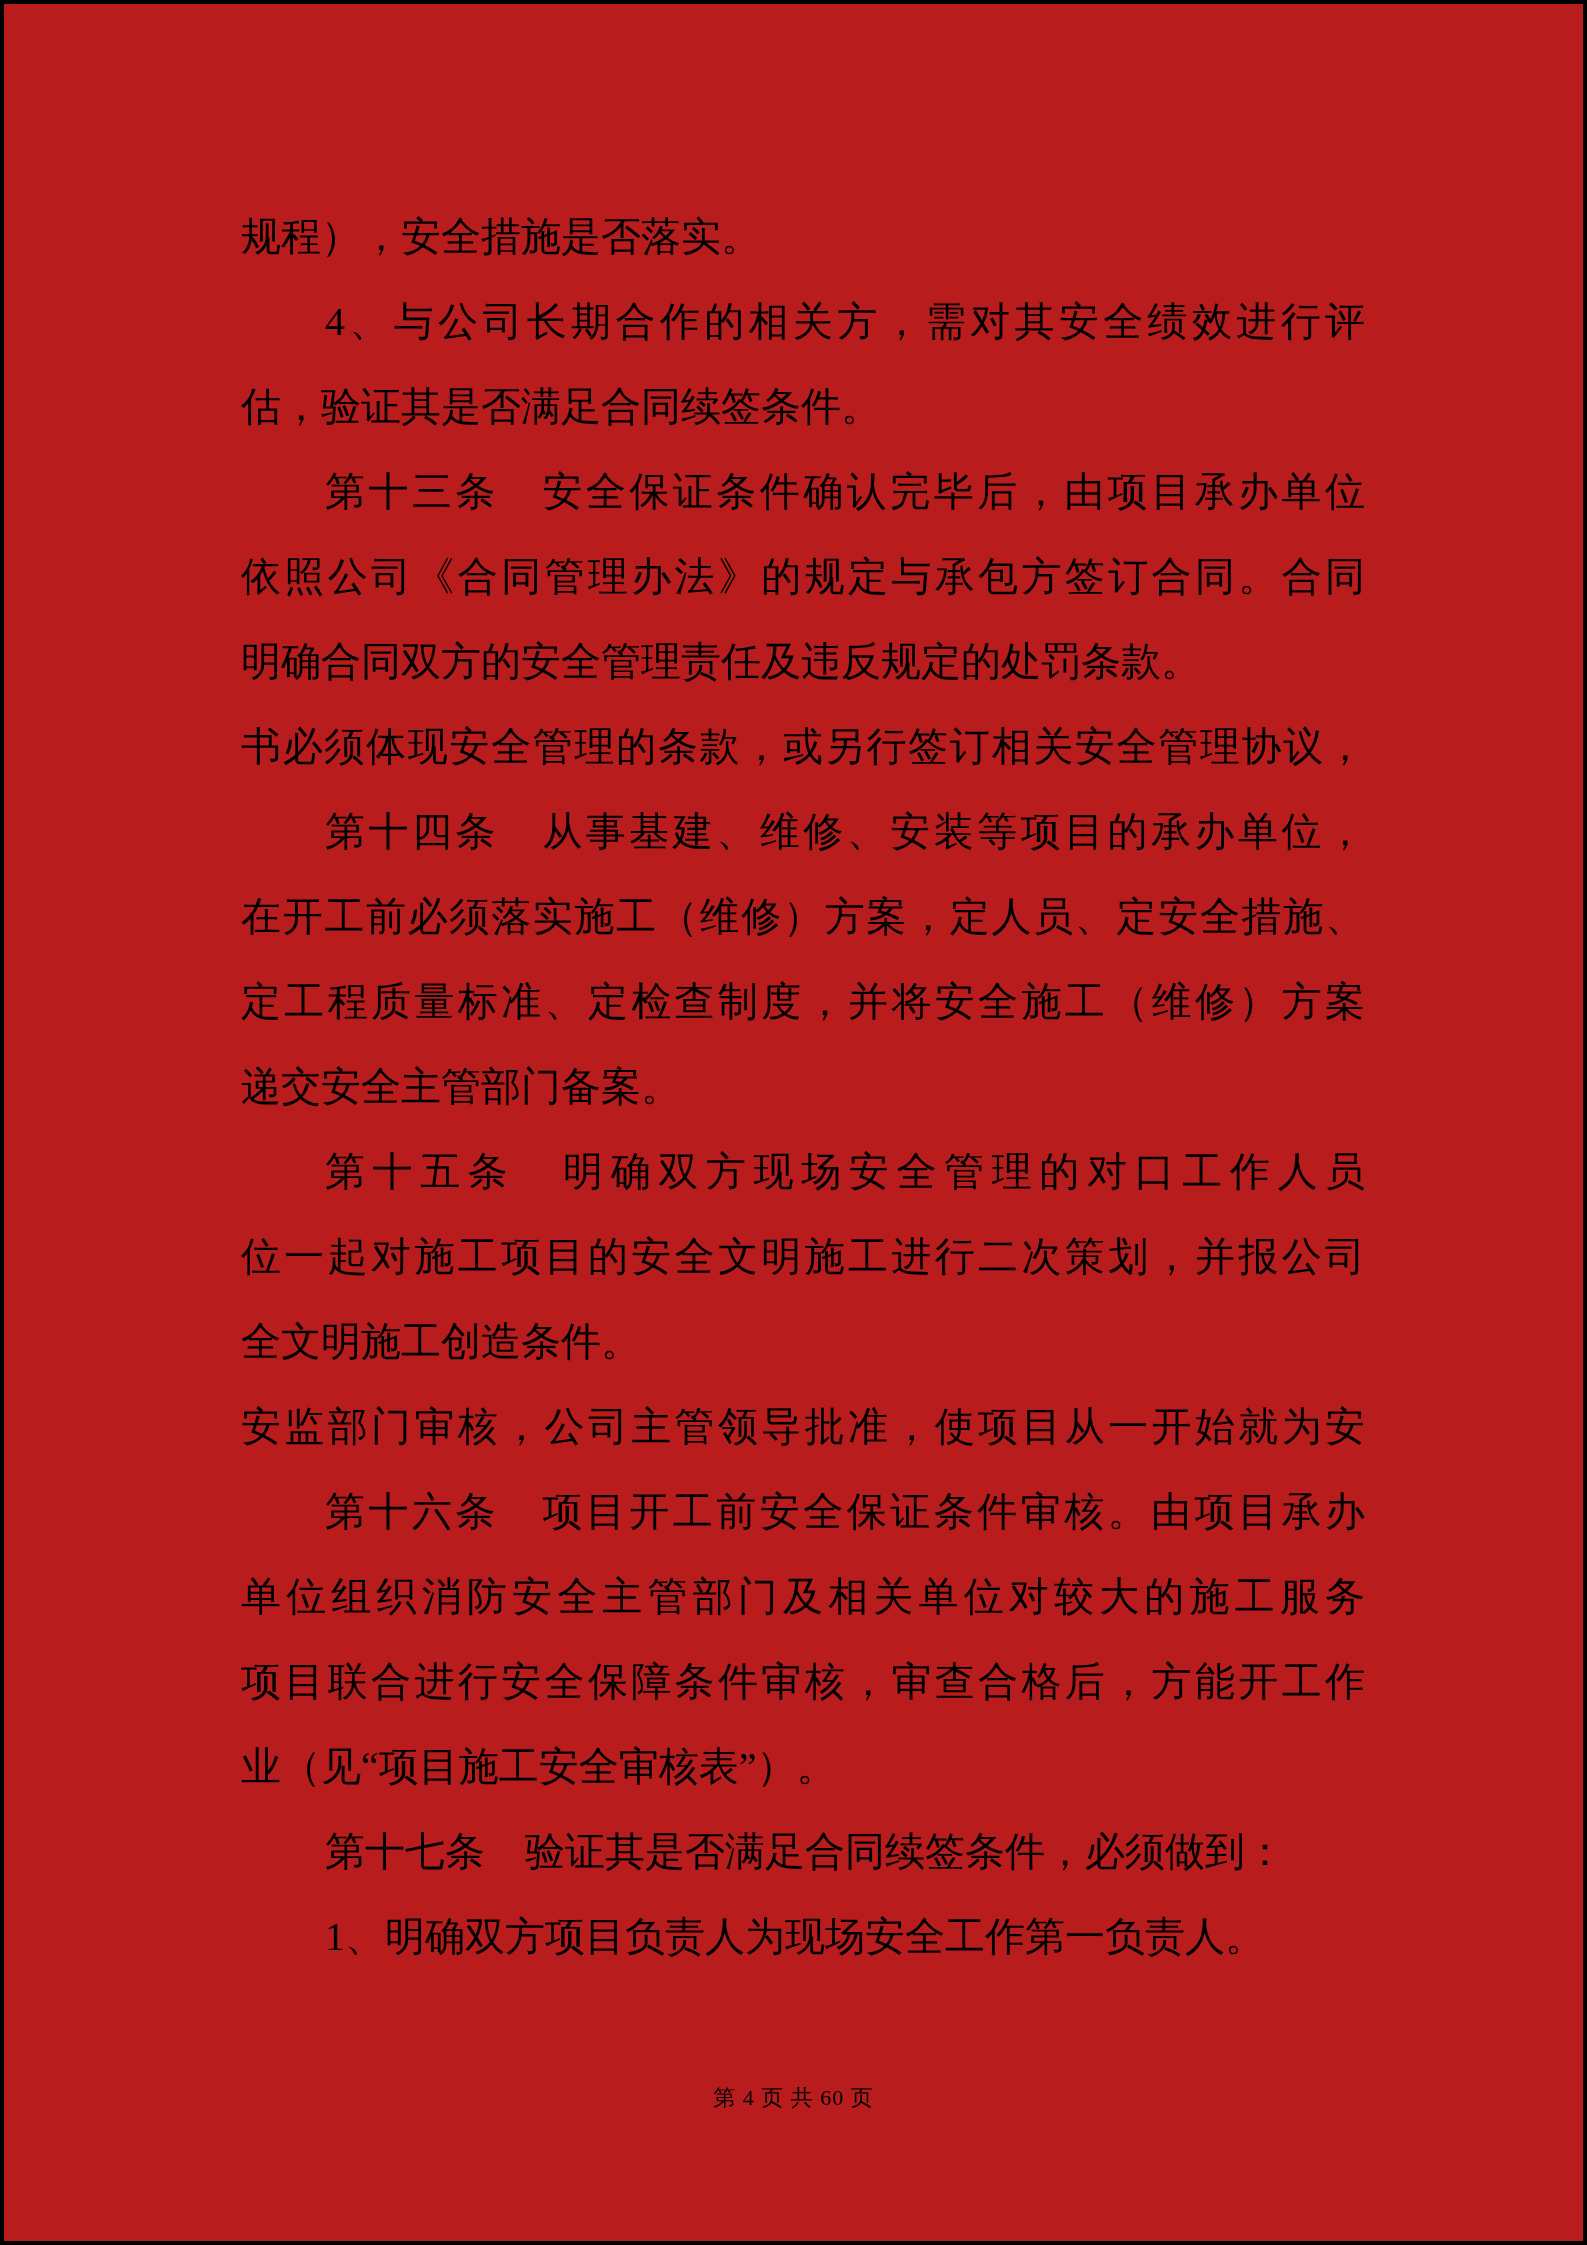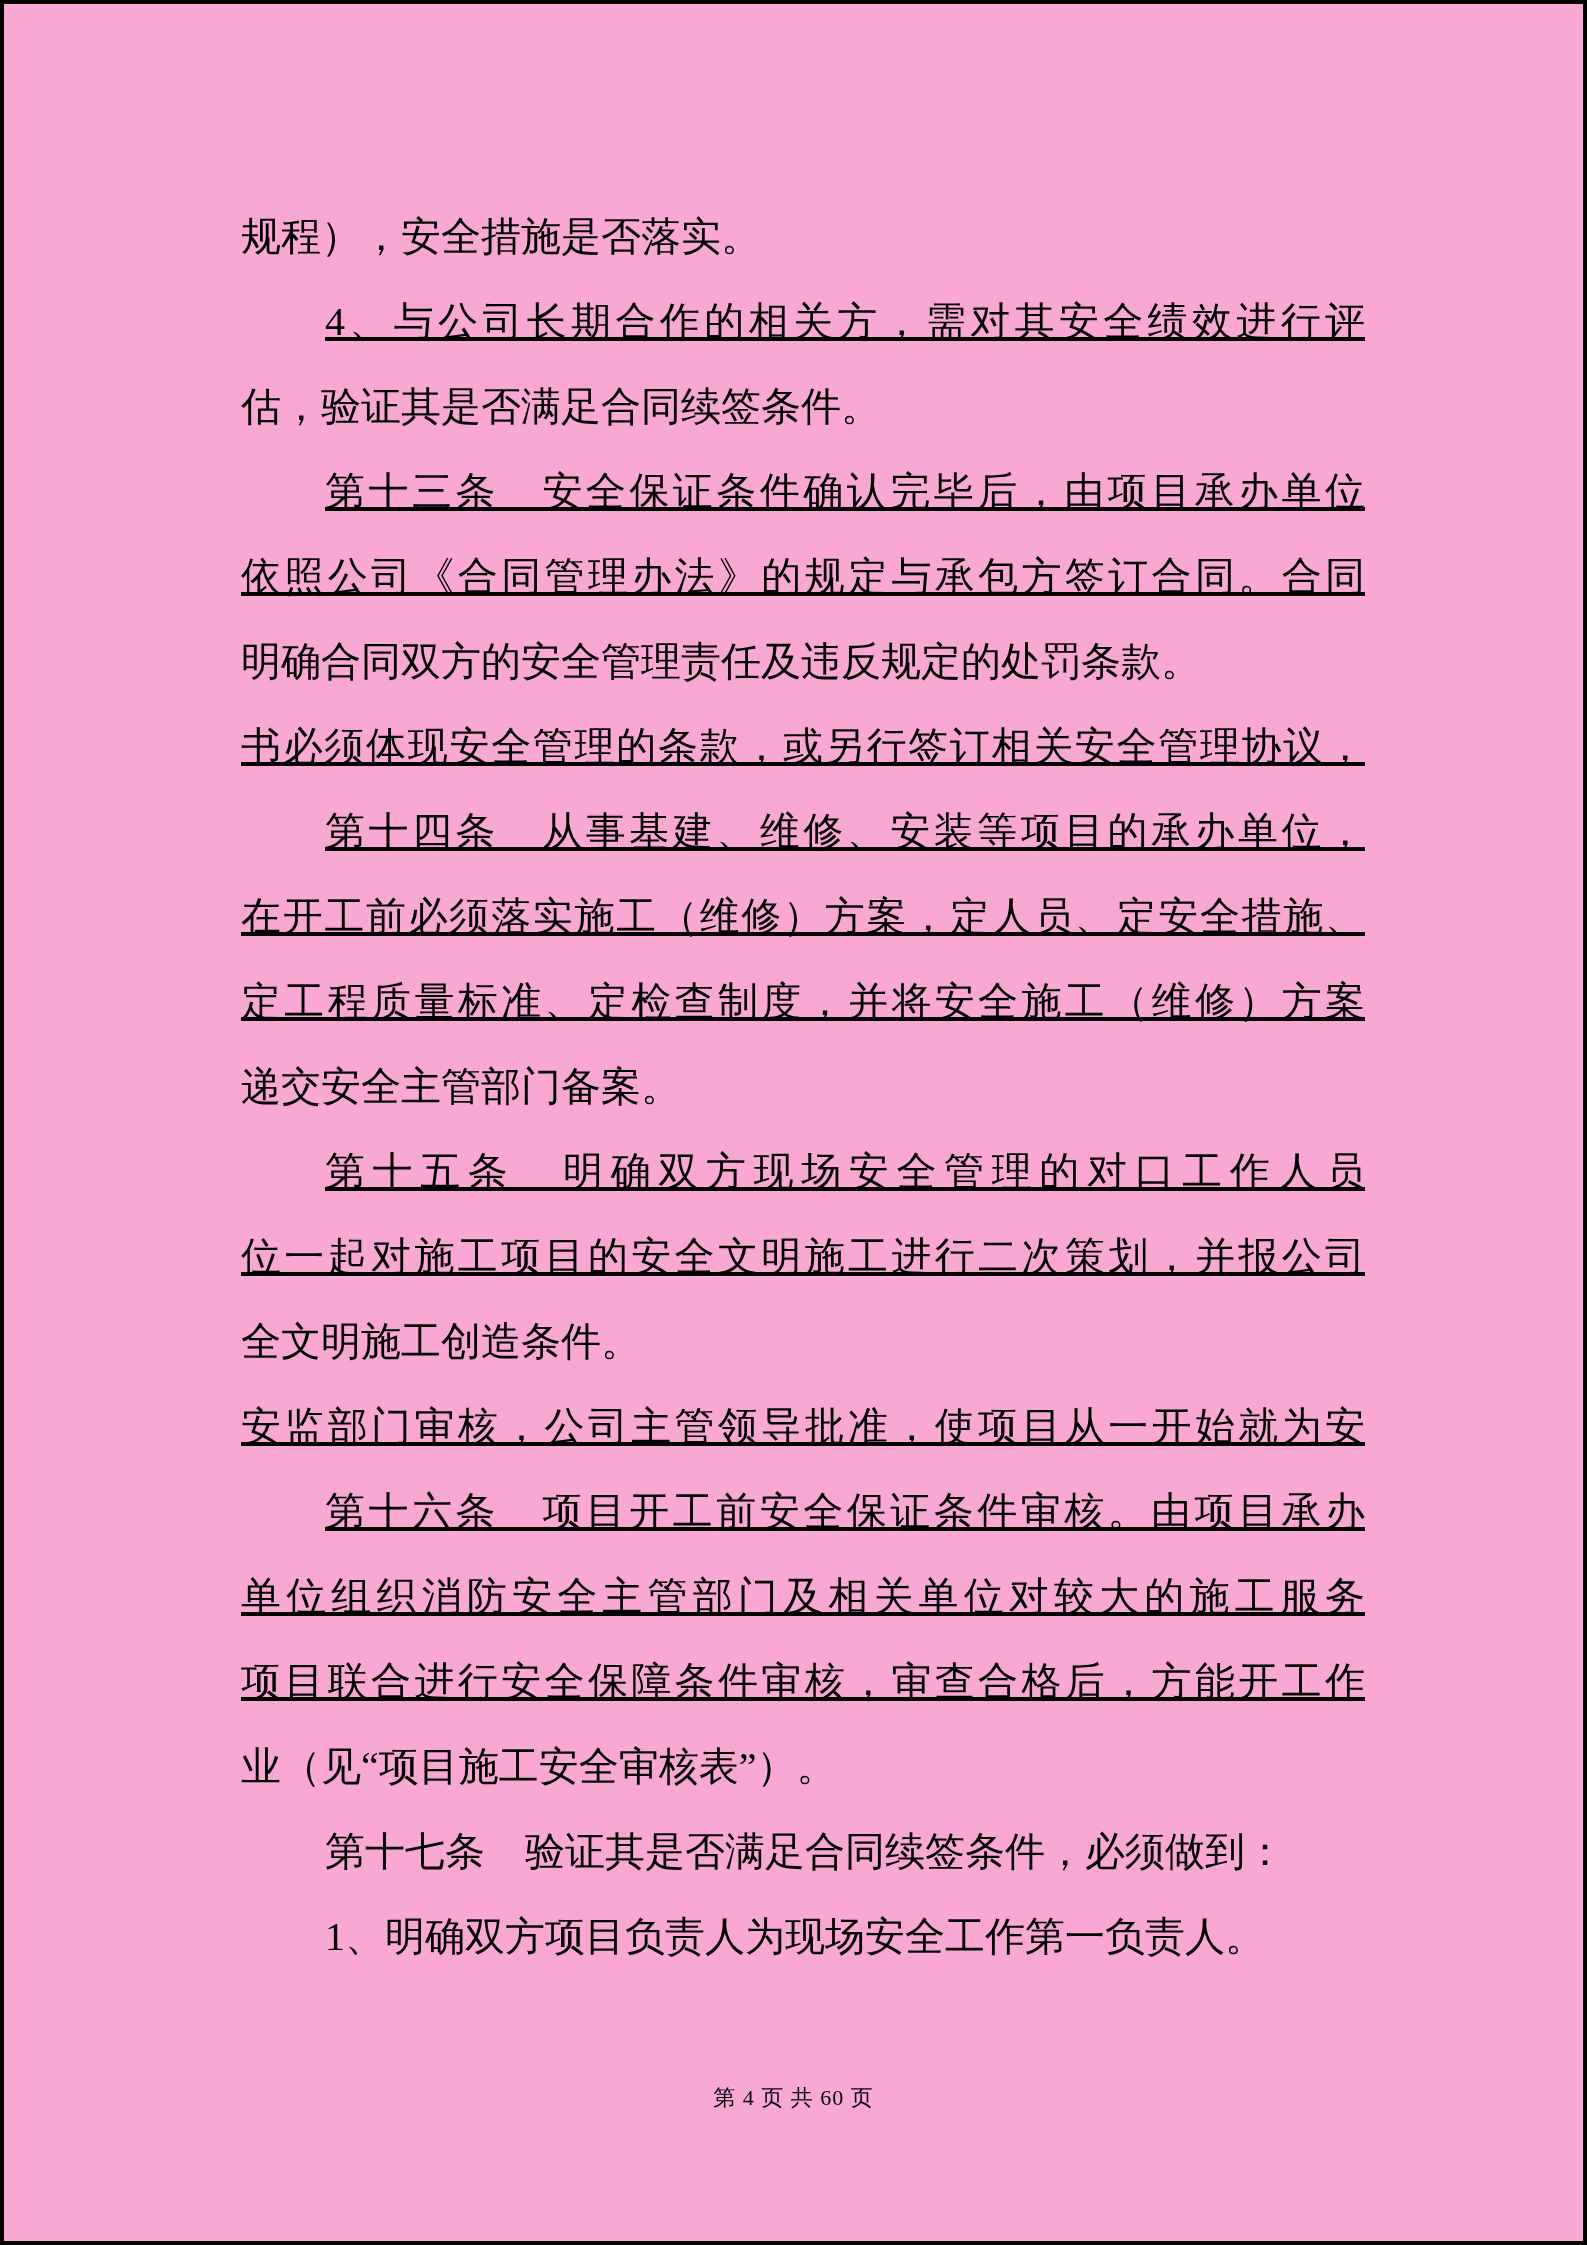--- a/index.html
+++ b/index.html
@@ -5,21 +5,21 @@
   html, body {
     margin: 0;
     padding: 0;
     background: #ffffff;
   }
   .page {
     position: relative;
     width: 1587px;
     height: 2245px;
     box-sizing: border-box;
-    background: #f9a8d4;
+    background: #b91c1c;
     border: 4px solid #000000;
     overflow: hidden;
     font-family: "Liberation Serif", "DejaVu Serif", serif;
     color: #000000;
   }
   .body-text {
     position: absolute;
     top: 190px;
     left: 237px;
     width: 1124px;
@@ -28,21 +28,20 @@
     height: 85px;
     line-height: 85px;
     font-size: 40px;
     color: #000000;
     overflow: visible;
   }
   
   .line.full {
     text-align: justify;
     text-align-last: justify;
-    text-decoration: underline;
   }
   
   .line.last {
     text-align: left;
     text-align-last: left;
   }
   
   .line.indent {
     text-indent: 84px;
   }

